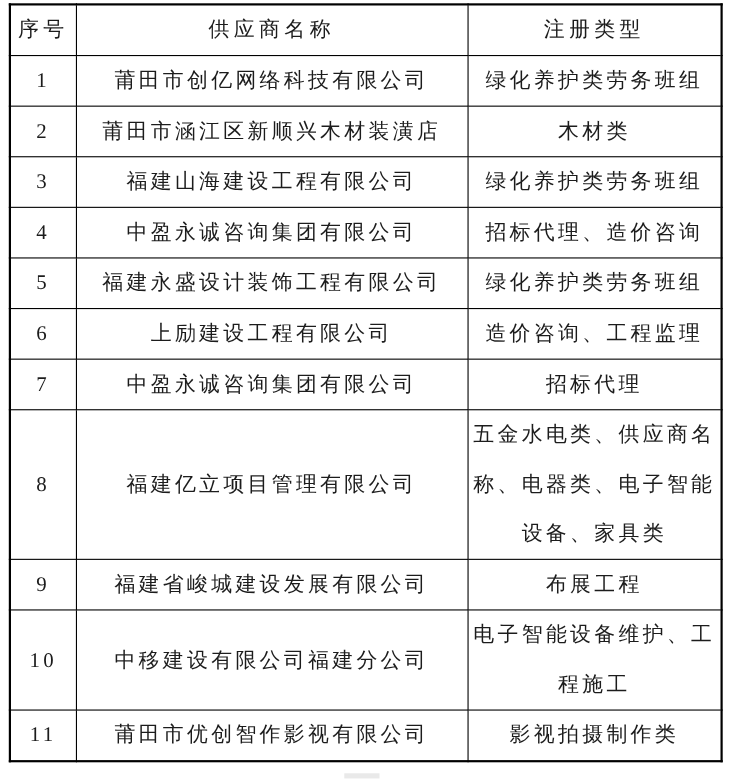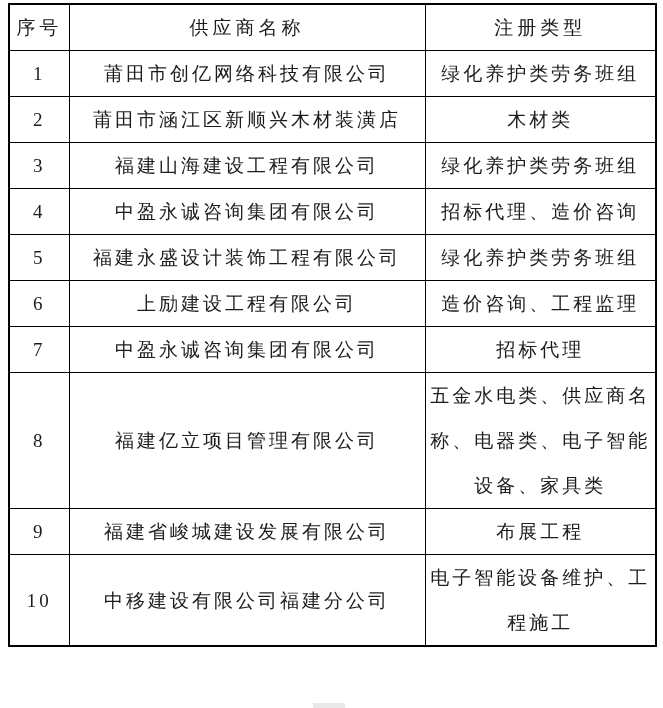--- a/index.html
+++ b/index.html
@@ -132,16 +132,21 @@
     <td>福建省峻城建设发展有限公司</td>
     <td>布展工程</td>
   </tr>
 
   <tr>
     <td>10</td>
     <td>中移建设有限公司福建分公司</td>
     <td>电子智能设备维护、工程施工</td>
   </tr>
 
+  <tr>
+    <td>11</td>
+    <td>莆田市优创智作影视有限公司</td>
+    <td>影视拍摄制作类</td>
+  </tr>
 </tbody>
   </table>
   <div class="footer-fragment"></div>
 </div>
 
 </body></html>

